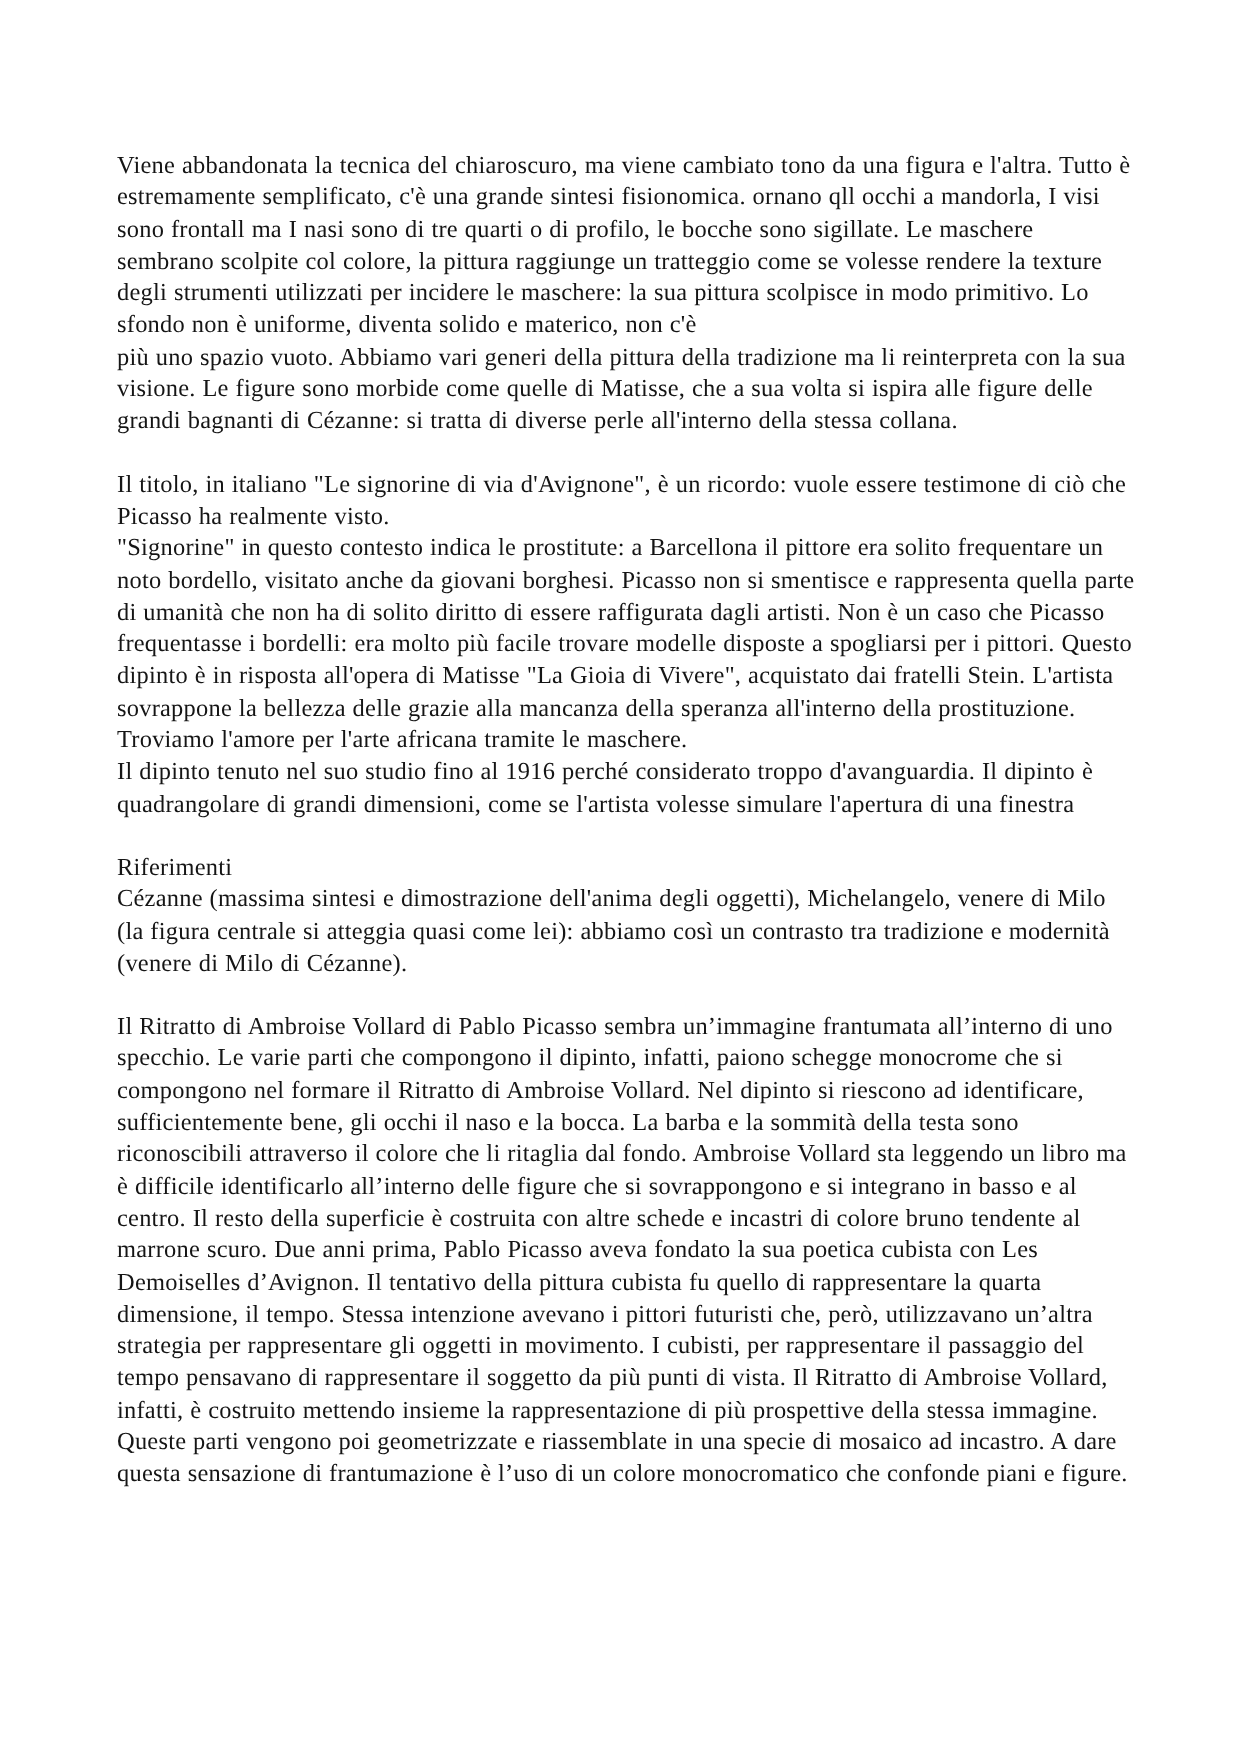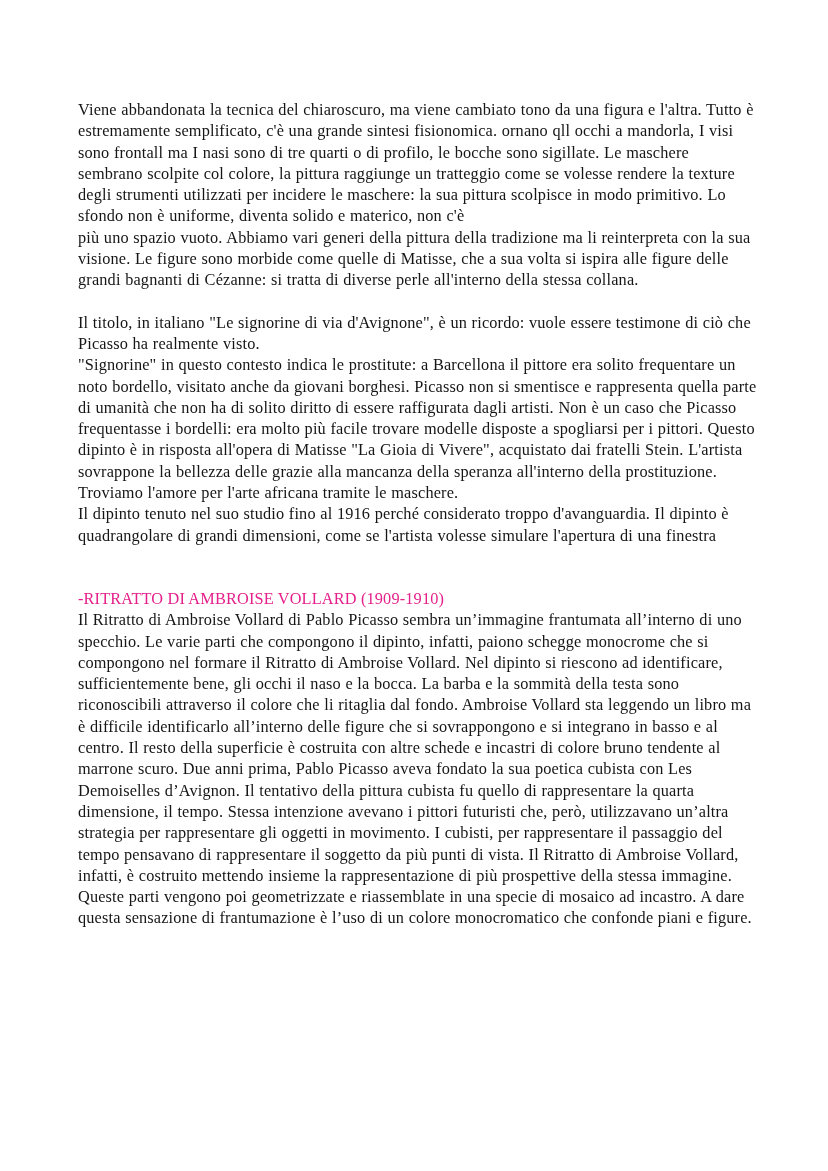--- a/index.html
+++ b/index.html
@@ -61,21 +61,22 @@
 più uno spazio vuoto. Abbiamo vari generi della pittura della tradizione ma li reinterpreta con la sua visione. Le figure sono morbide come quelle di Matisse, che a sua volta si ispira alle figure delle grandi bagnanti di Cézanne: si tratta di diverse perle all'interno della stessa collana.</p>
 
     <div class="spacer"></div>
 
     <p class="para">Il titolo, in italiano "Le signorine di via d'Avignone", è un ricordo: vuole essere testimone di ciò che Picasso ha realmente visto.
 "Signorine" in questo contesto indica le prostitute: a Barcellona il pittore era solito frequentare un noto bordello, visitato anche da giovani borghesi. Picasso non si smentisce e rappresenta quella parte di umanità che non ha di solito diritto di essere raffigurata dagli artisti. Non è un caso che Picasso frequentasse i bordelli: era molto più facile trovare modelle disposte a spogliarsi per i pittori. Questo dipinto è in risposta all'opera di Matisse "La Gioia di Vivere", acquistato dai fratelli Stein. L'artista sovrappone la bellezza delle grazie alla mancanza della speranza all'interno della prostituzione. Troviamo l'amore per l'arte africana tramite le maschere.
 Il dipinto tenuto nel suo studio fino al 1916 perché considerato troppo d'avanguardia. Il dipinto è quadrangolare di grandi dimensioni, come se l'artista volesse simulare l'apertura di una finestra</p>
 
     <div class="spacer"></div>
 
+    <p class="para">Riferimenti
+Cézanne (massima sintesi e dimostrazione dell'anima degli oggetti), Michelangelo, venere di Milo (la figura centrale si atteggia quasi come lei): abbiamo così un contrasto tra tradizione e modernità (venere di Milo di Cézanne).</p>
 
     <div class="spacer"></div>
 
-    <h2 class="section-heading">-RITRATTO DI AMBROISE VOLLARD (1909-1910)</h2>
 
     <p class="para">Il Ritratto di Ambroise Vollard di Pablo Picasso sembra un’immagine frantumata all’interno di uno specchio. Le varie parti che compongono il dipinto, infatti, paiono schegge monocrome che si compongono nel formare il Ritratto di Ambroise Vollard. Nel dipinto si riescono ad identificare, sufficientemente bene, gli occhi il naso e la bocca. La barba e la sommità della testa sono riconoscibili attraverso il colore che li ritaglia dal fondo. Ambroise Vollard sta leggendo un libro ma è difficile identificarlo all’interno delle figure che si sovrappongono e si integrano in basso e al centro. Il resto della superficie è costruita con altre schede e incastri di colore bruno tendente al marrone scuro. Due anni prima, Pablo Picasso aveva fondato la sua poetica cubista con Les Demoiselles d’Avignon. Il tentativo della pittura cubista fu quello di rappresentare la quarta dimensione, il tempo. Stessa intenzione avevano i pittori futuristi che, però, utilizzavano un’altra strategia per rappresentare gli oggetti in movimento. I cubisti, per rappresentare il passaggio del tempo pensavano di rappresentare il soggetto da più punti di vista. Il Ritratto di Ambroise Vollard, infatti, è costruito mettendo insieme la rappresentazione di più prospettive della stessa immagine. Queste parti vengono poi geometrizzate e riassemblate in una specie di mosaico ad incastro. A dare questa sensazione di frantumazione è l’uso di un colore monocromatico che confonde piani e figure.</p>
 
   </div>
 </div>
 
 </body></html>

